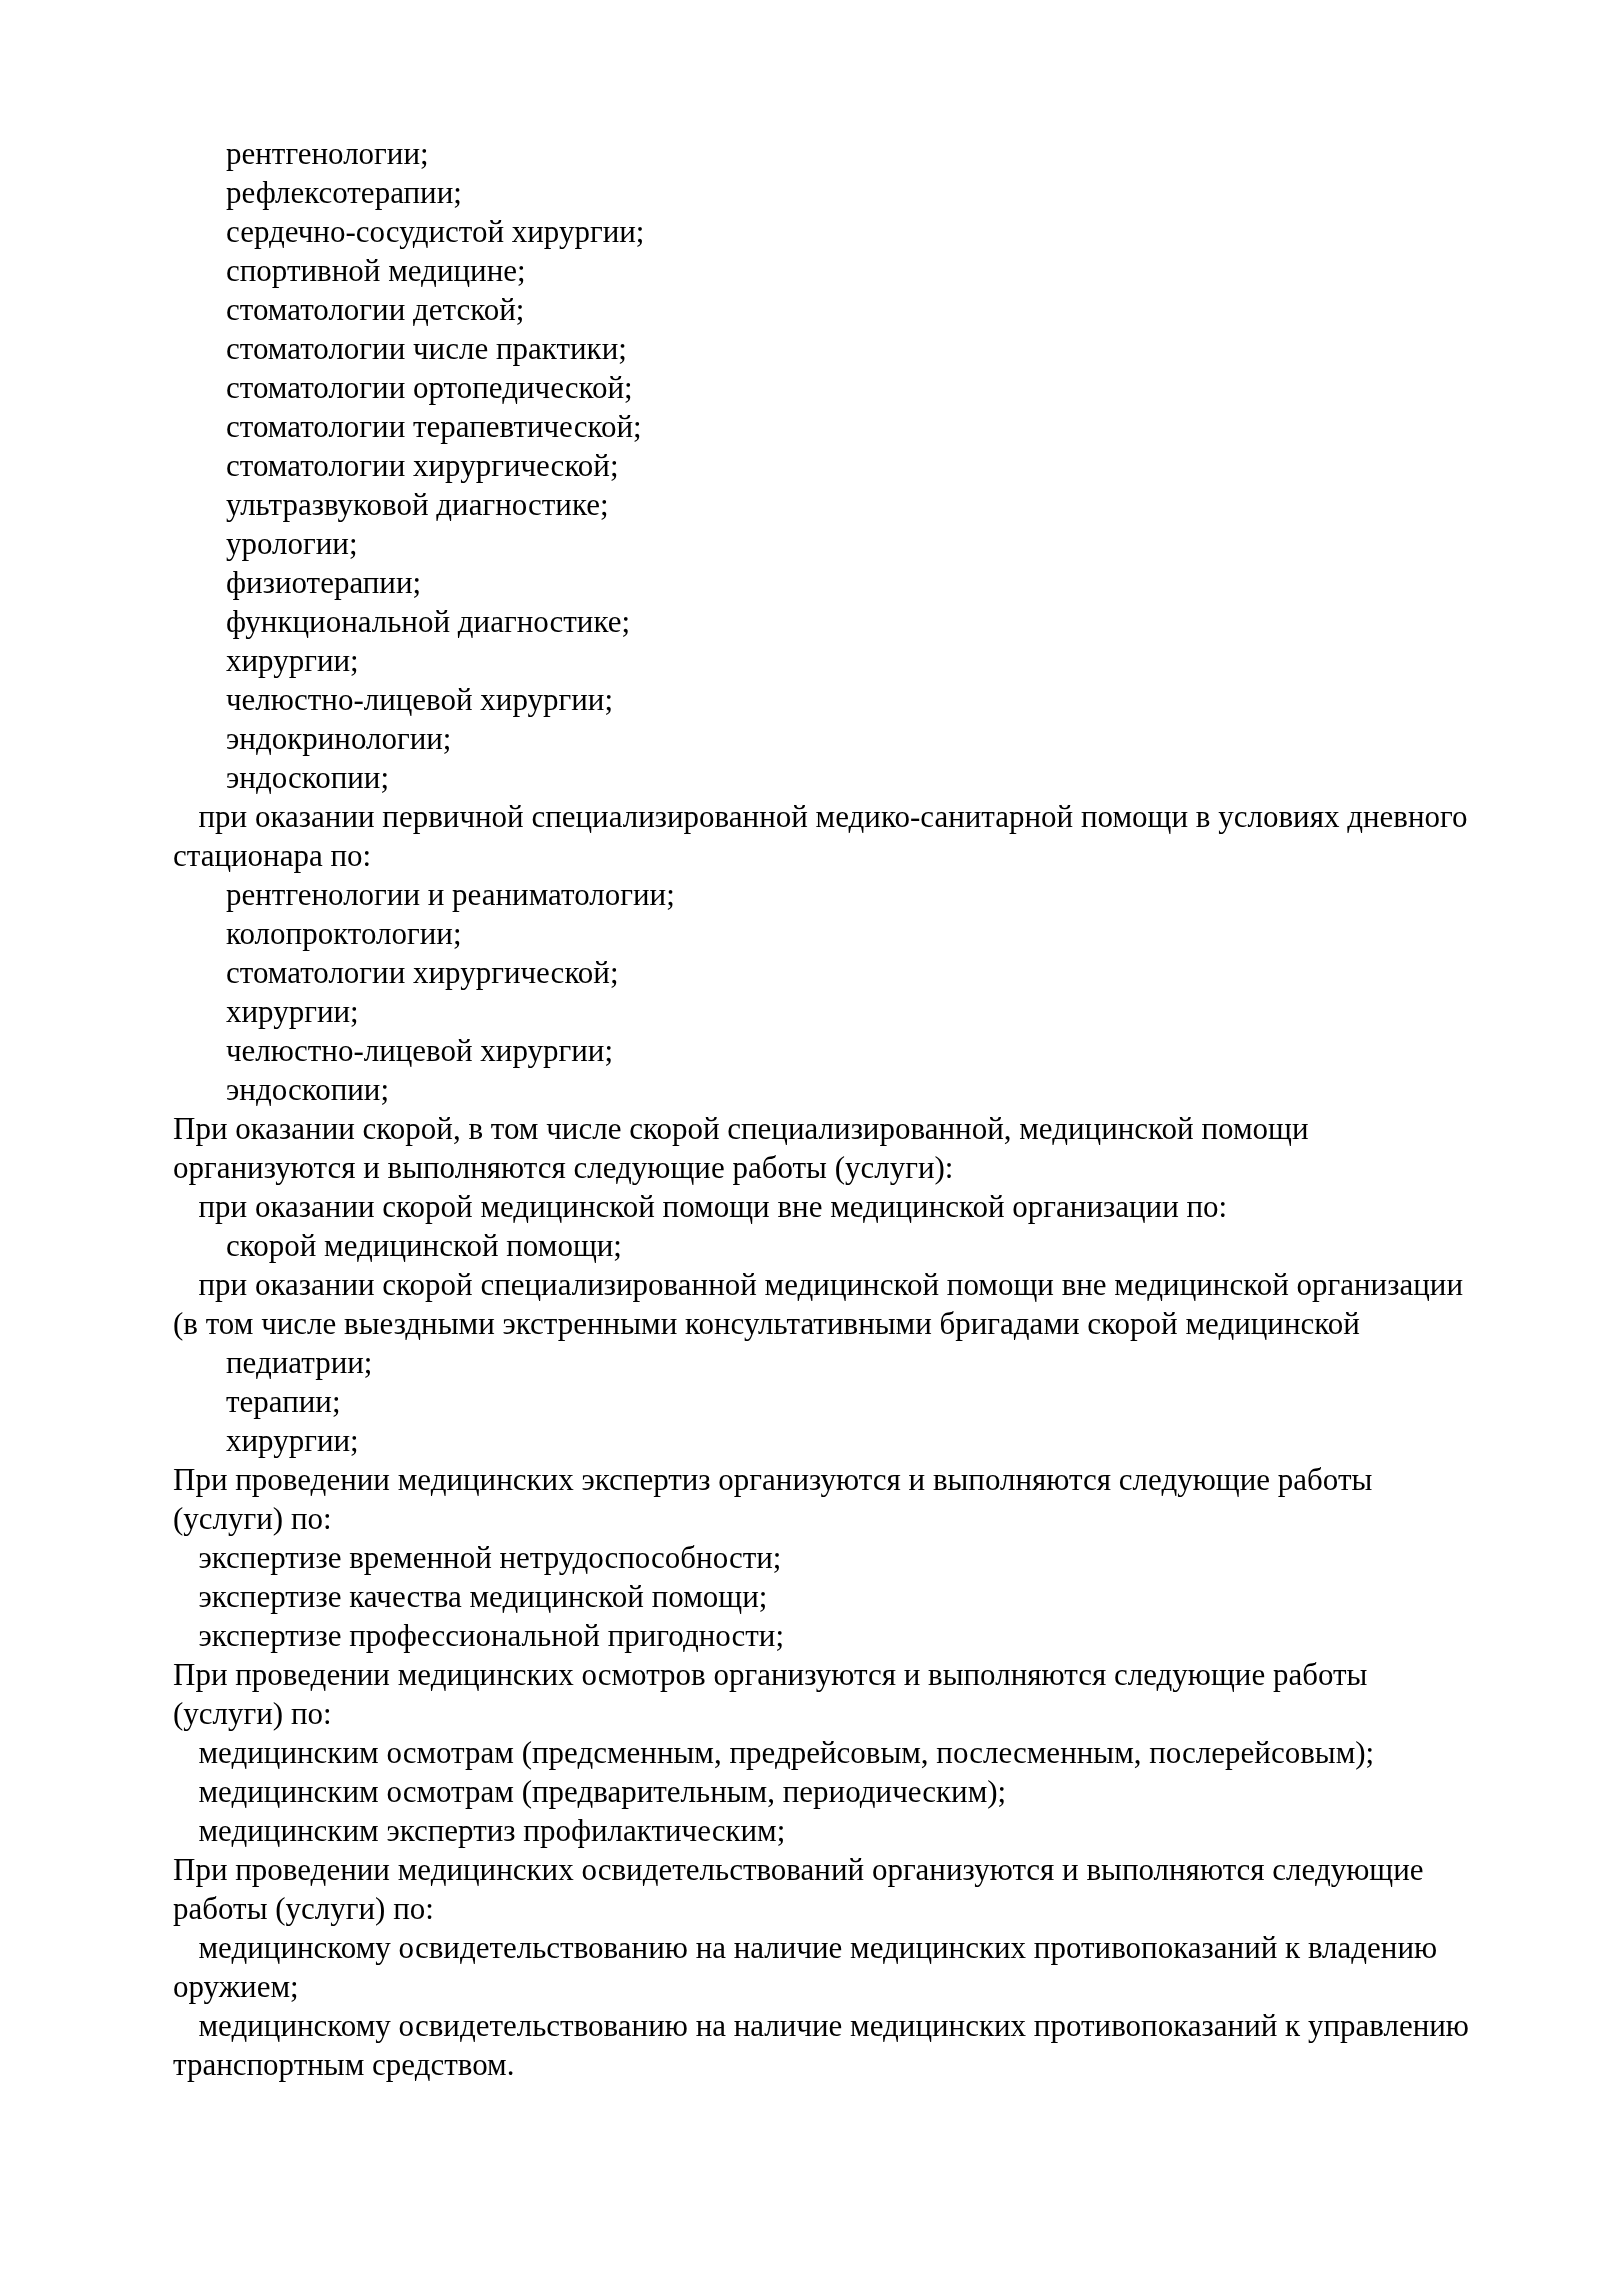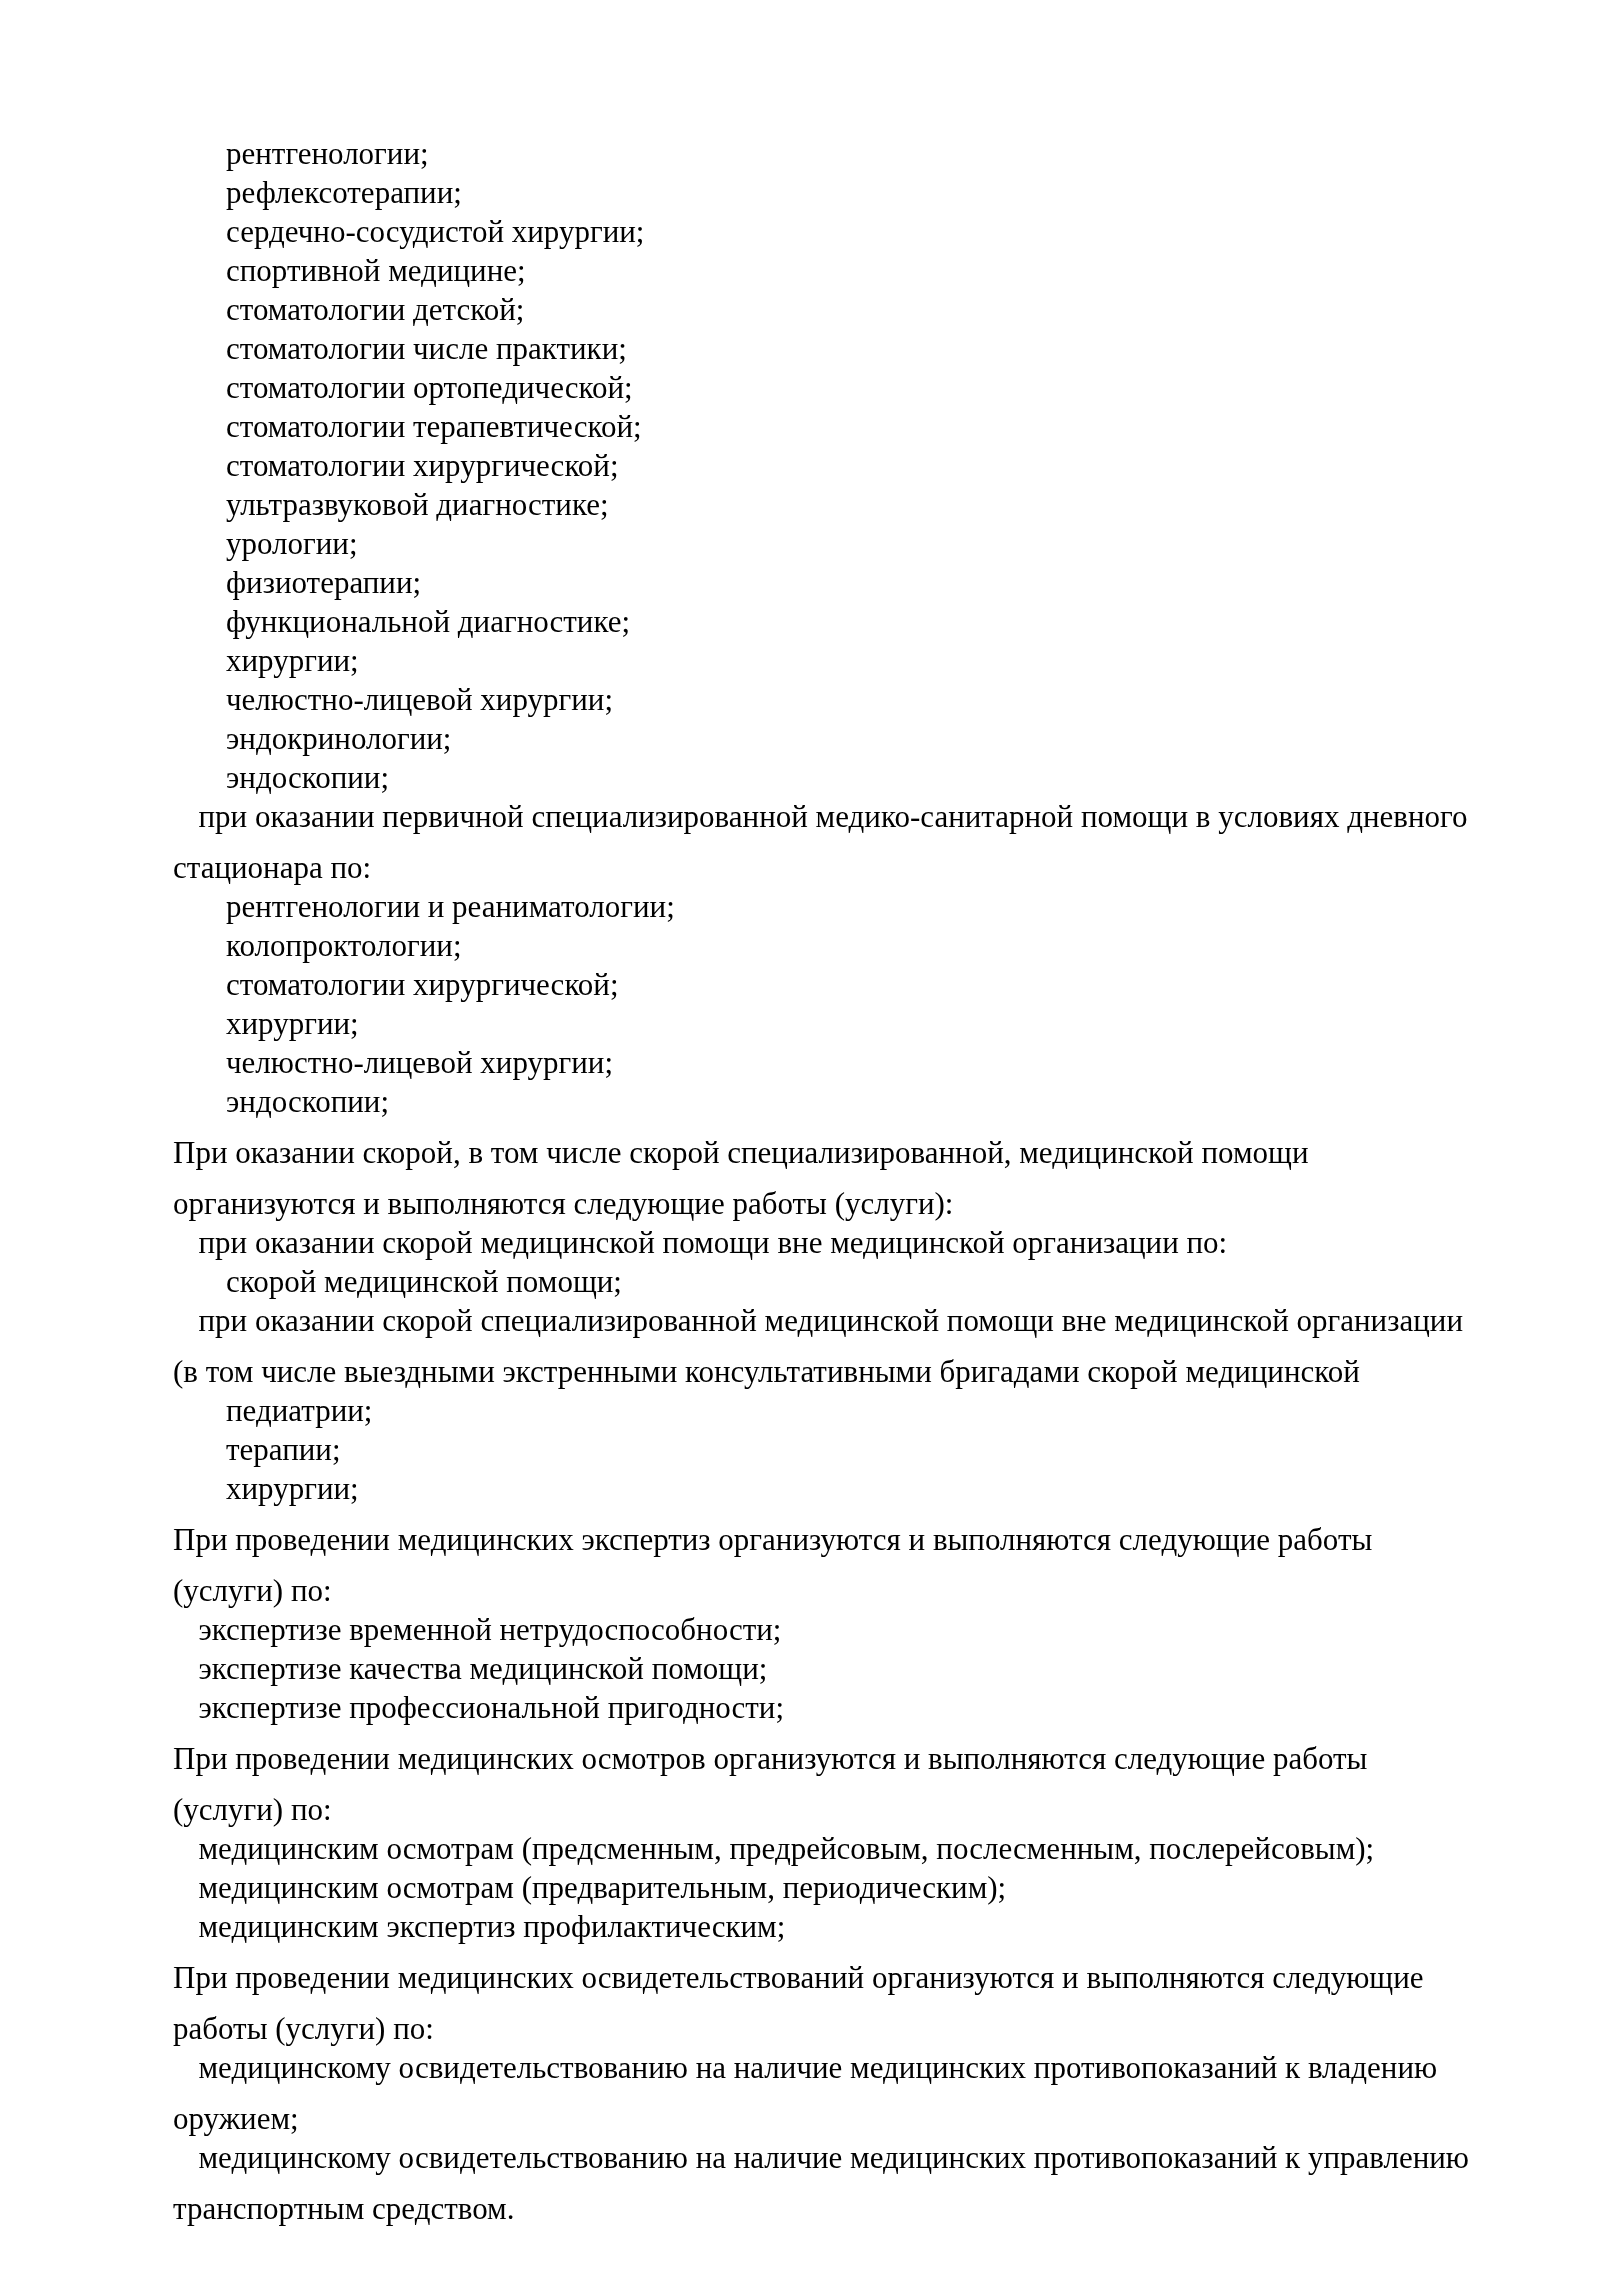--- a/index.html
+++ b/index.html
@@ -22,21 +22,21 @@
     position: absolute;
     top: 134px;
     left: 173px;
     right: 59px;
     line-height: 39px;
   }
   .line {
     height: 39px;
     white-space: pre;
   }
-  .indent-0 { padding-left: 0; margin-top: 12px; }
+  .indent-0 { padding-left: 0; }
   .indent-1 { padding-left: 25.5px; }
   .indent-2 { padding-left: 53px; }
 </style>
 </head>
 <body>
 
 <div class="page">
   <div class="text-block">
       <div class="line indent-2">рентгенологии;</div>
       <div class="line indent-2">рефлексотерапии;</div>

